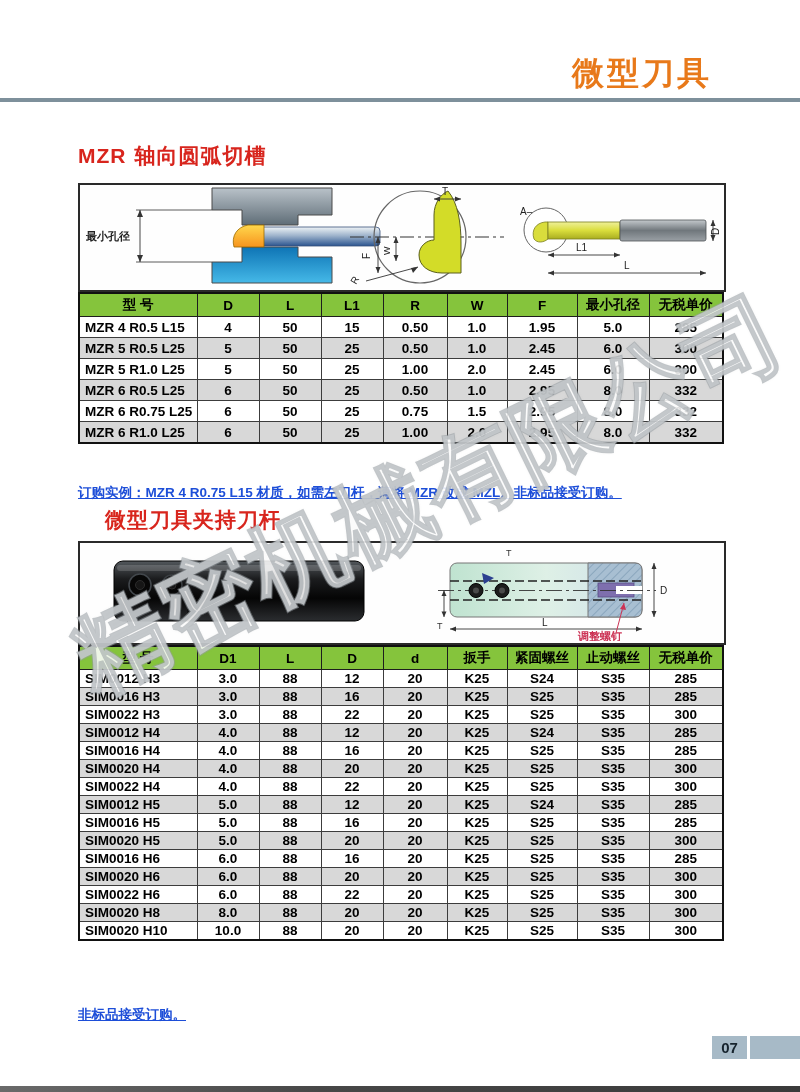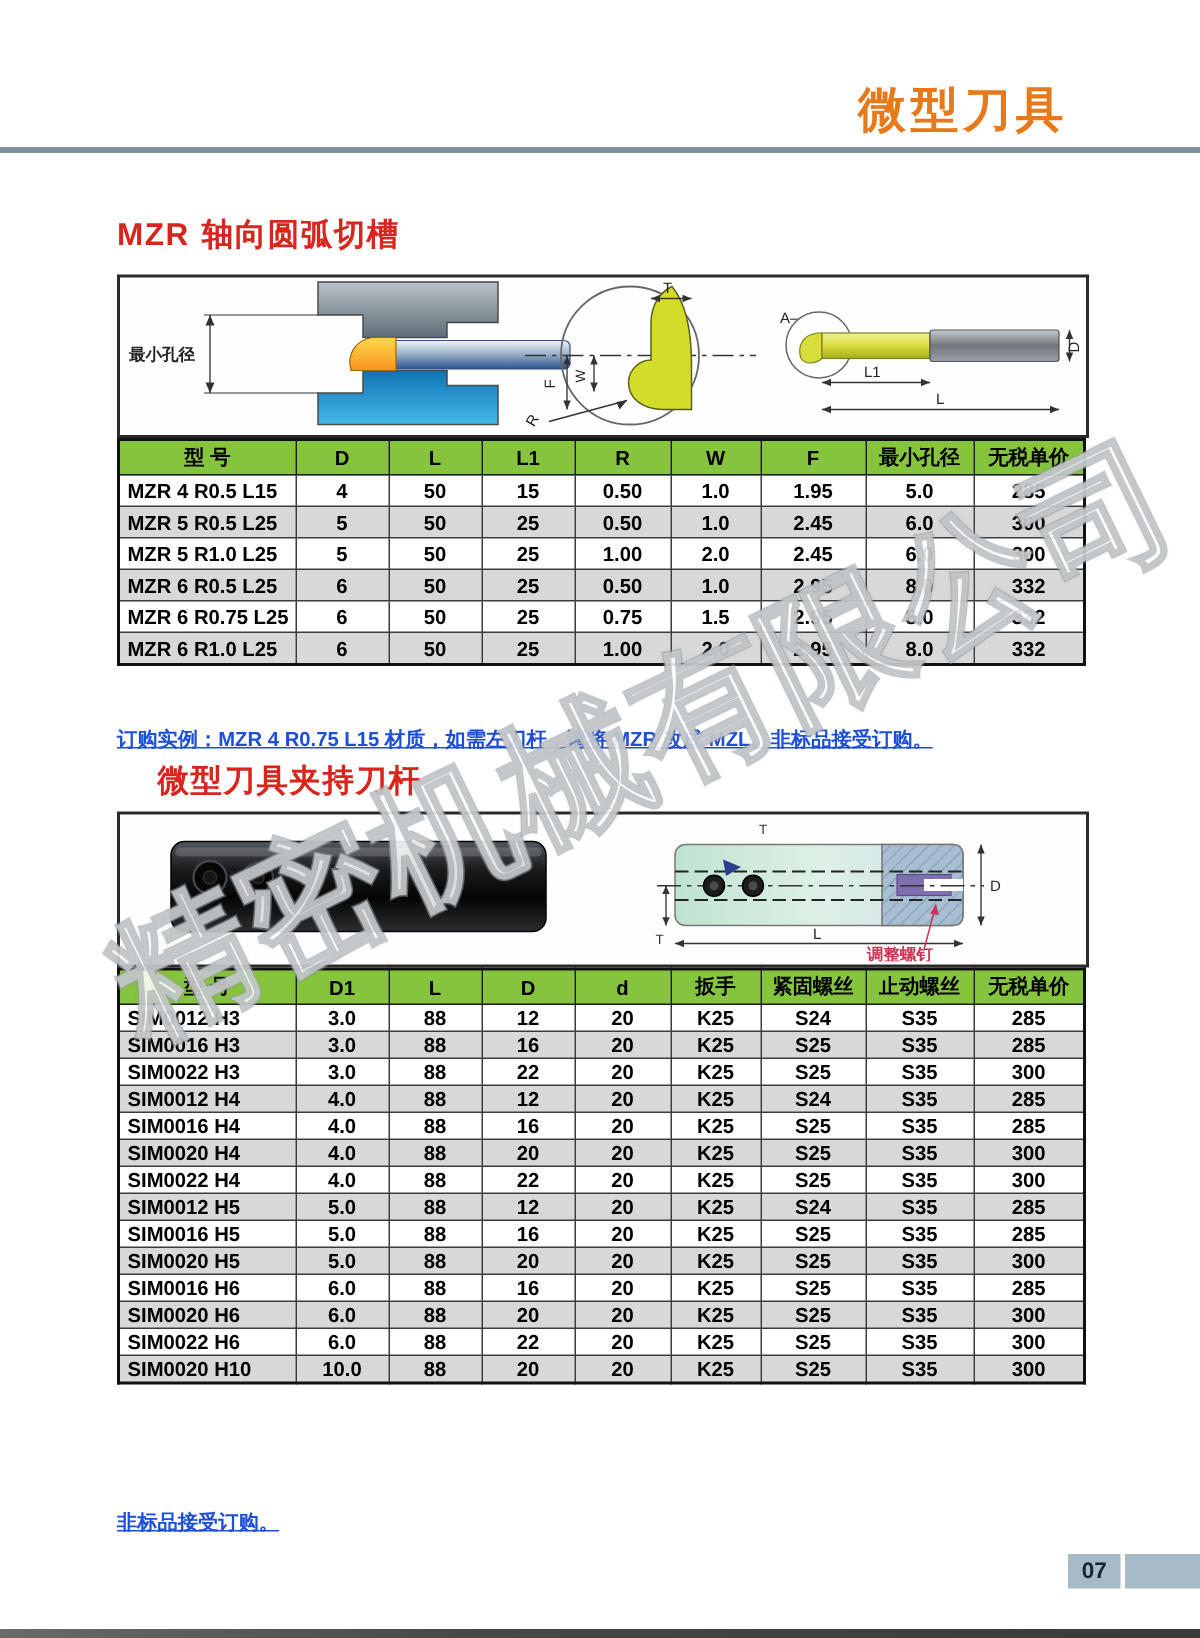--- a/index.html
+++ b/index.html
@@ -466,20 +466,31 @@
           <td>6.0</td>
           <td>88</td>
           <td>22</td>
           <td>20</td>
           <td>K25</td>
           <td>S25</td>
           <td>S35</td>
           <td>300</td>
         </tr>
         <tr>
+          <td>SIM0020 H8</td>
+          <td>8.0</td>
+          <td>88</td>
+          <td>20</td>
+          <td>20</td>
+          <td>K25</td>
+          <td>S25</td>
+          <td>S35</td>
+          <td>300</td>
+        </tr>
+        <tr>
           <td>SIM0020 H10</td>
           <td>10.0</td>
           <td>88</td>
           <td>20</td>
           <td>20</td>
           <td>K25</td>
           <td>S25</td>
           <td>S35</td>
           <td>300</td>
         </tr>

